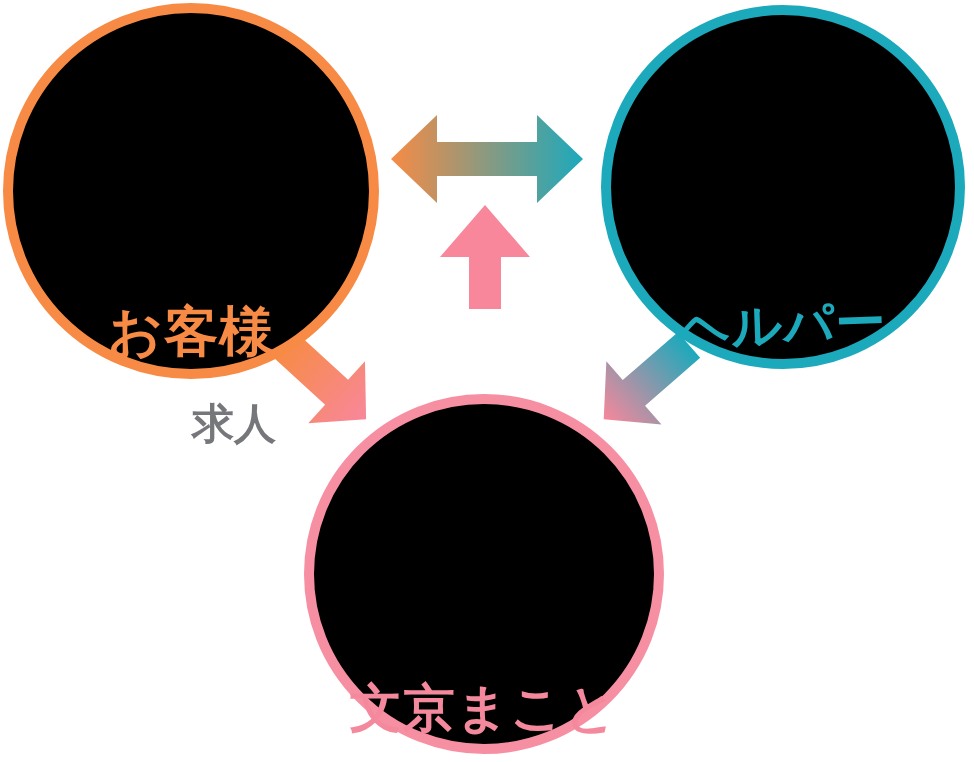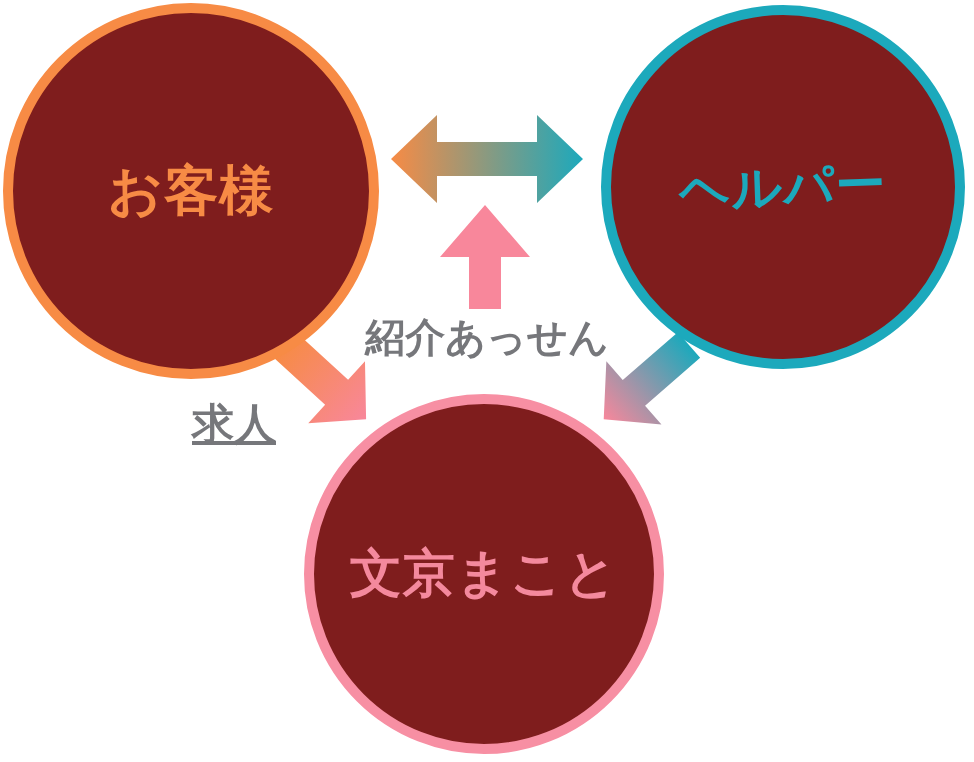--- a/index.html
+++ b/index.html
@@ -12,23 +12,23 @@
     width: 974px;
     height: 762px;
     background: #ffffff;
     overflow: hidden;
     font-family: "DejaVu Sans", "Liberation Sans", sans-serif;
   }
   .circle {
     position: absolute;
     box-sizing: border-box;
     border-radius: 50%;
-    background: #7f1d1d;
+    background: #000000;
     display: flex;
-    align-items: center;
+    align-items: flex-end;
     justify-content: center;
   }
   .circle-customer {
     left: 3px; top: 3px;
     width: 376px; height: 376px;
     border: 10px solid var(--orange);
   }
   .circle-helper {
     left: 601px; top: 5px;
     width: 364px; height: 364px;
@@ -50,21 +50,21 @@
 
   .edge-label {
     position: absolute;
     color: var(--gray);
     font-weight: bold;
     white-space: nowrap;
   }
   .edge-label.centered { transform: translateX(-50%); }
   .lbl-employment { left: 485px; top: 36px;  font-size: 43px; }
   .lbl-referral   { left: 487px; top: 310px; font-size: 40px; }
-  .lbl-joboffer   { left: 192px; top: 396px; font-size: 42px; text-decoration: underline; }
+  .lbl-joboffer   { left: 192px; top: 396px; font-size: 42px; }
   .lbl-jobseek    { left: 690px; top: 397px; font-size: 42px; }
 
   .arrow-layer {
     position: absolute;
     left: 0; top: 0;
     width: 974px; height: 762px;
     pointer-events: none;
   }
 </style>
 </head>
@@ -102,16 +102,15 @@
   </div>
 
   <div class="circle circle-helper">
     <span class="node-label label-helper">ヘルパー</span>
   </div>
 
   <div class="circle circle-company">
     <span class="node-label label-company">文京まこと</span>
   </div>
 
-  <div class="edge-label centered lbl-referral">紹介あっせん</div>
   <div class="edge-label lbl-joboffer">求人</div>
 
 </div>
 
 </body></html>

